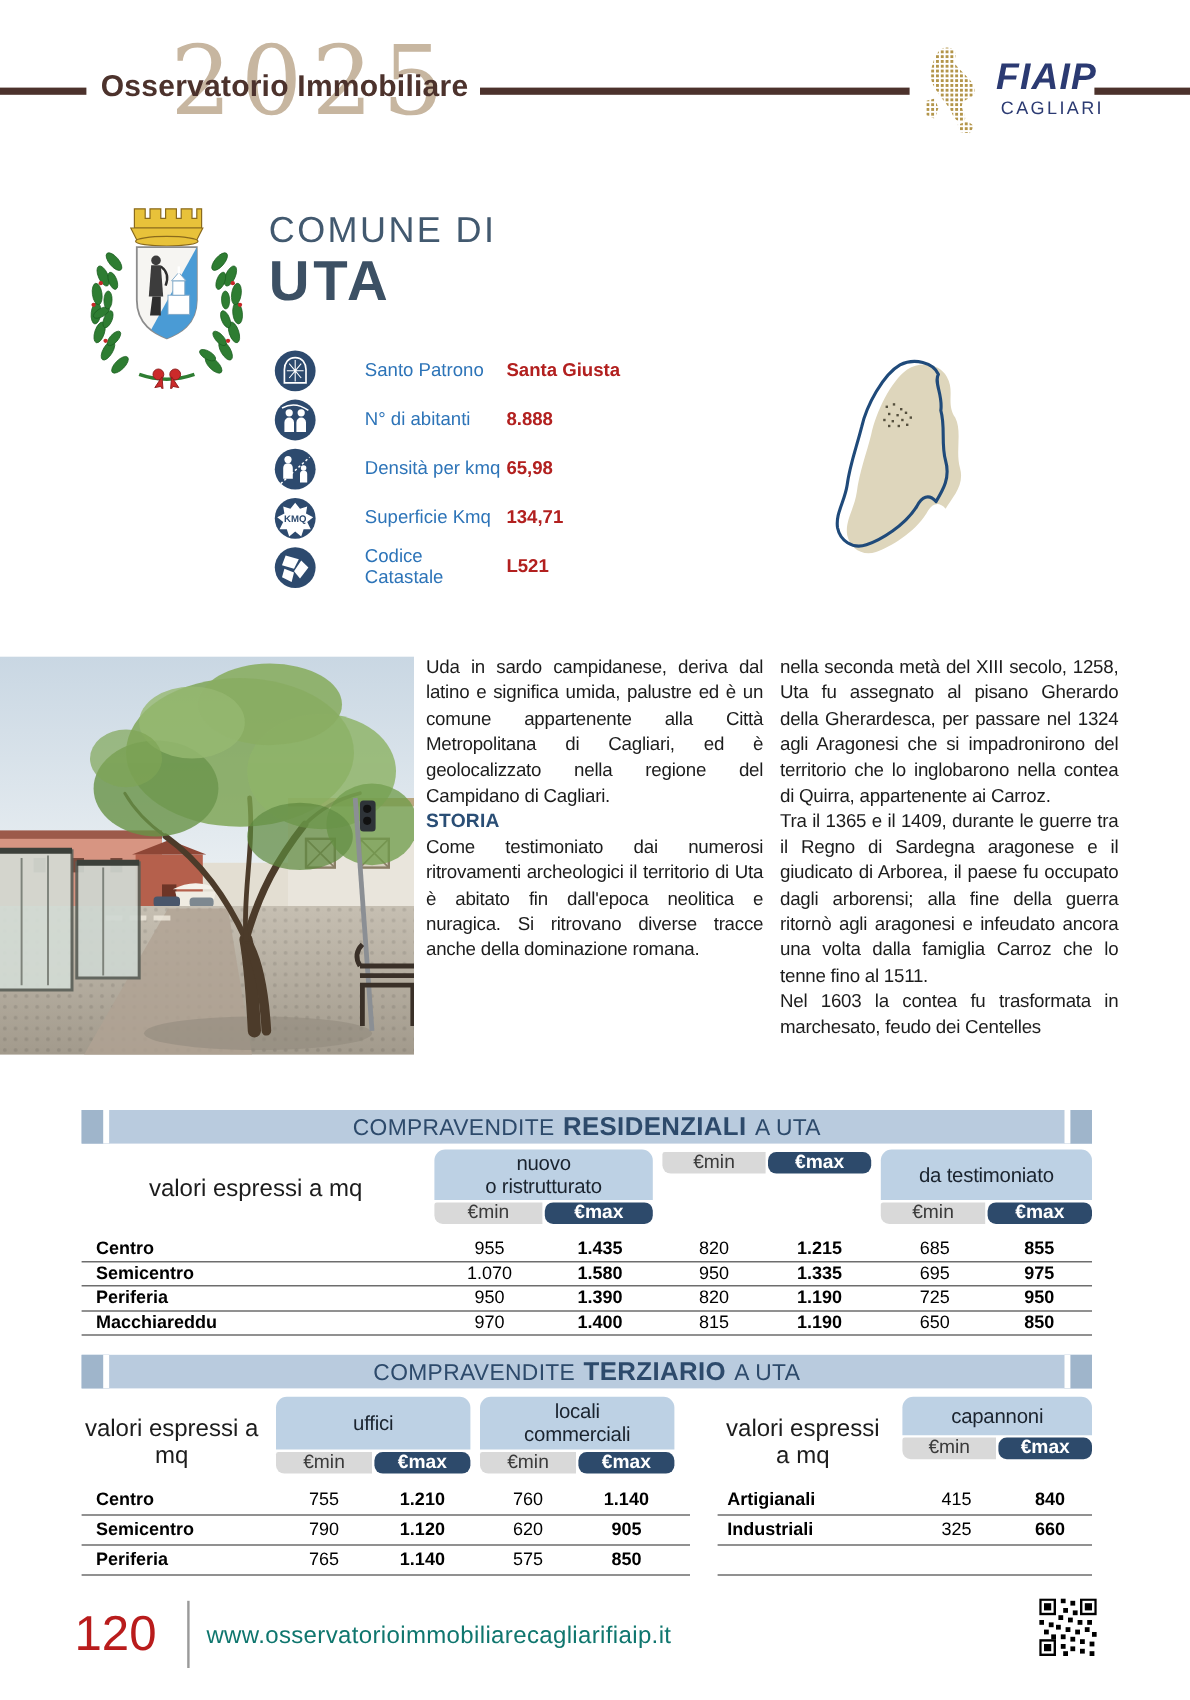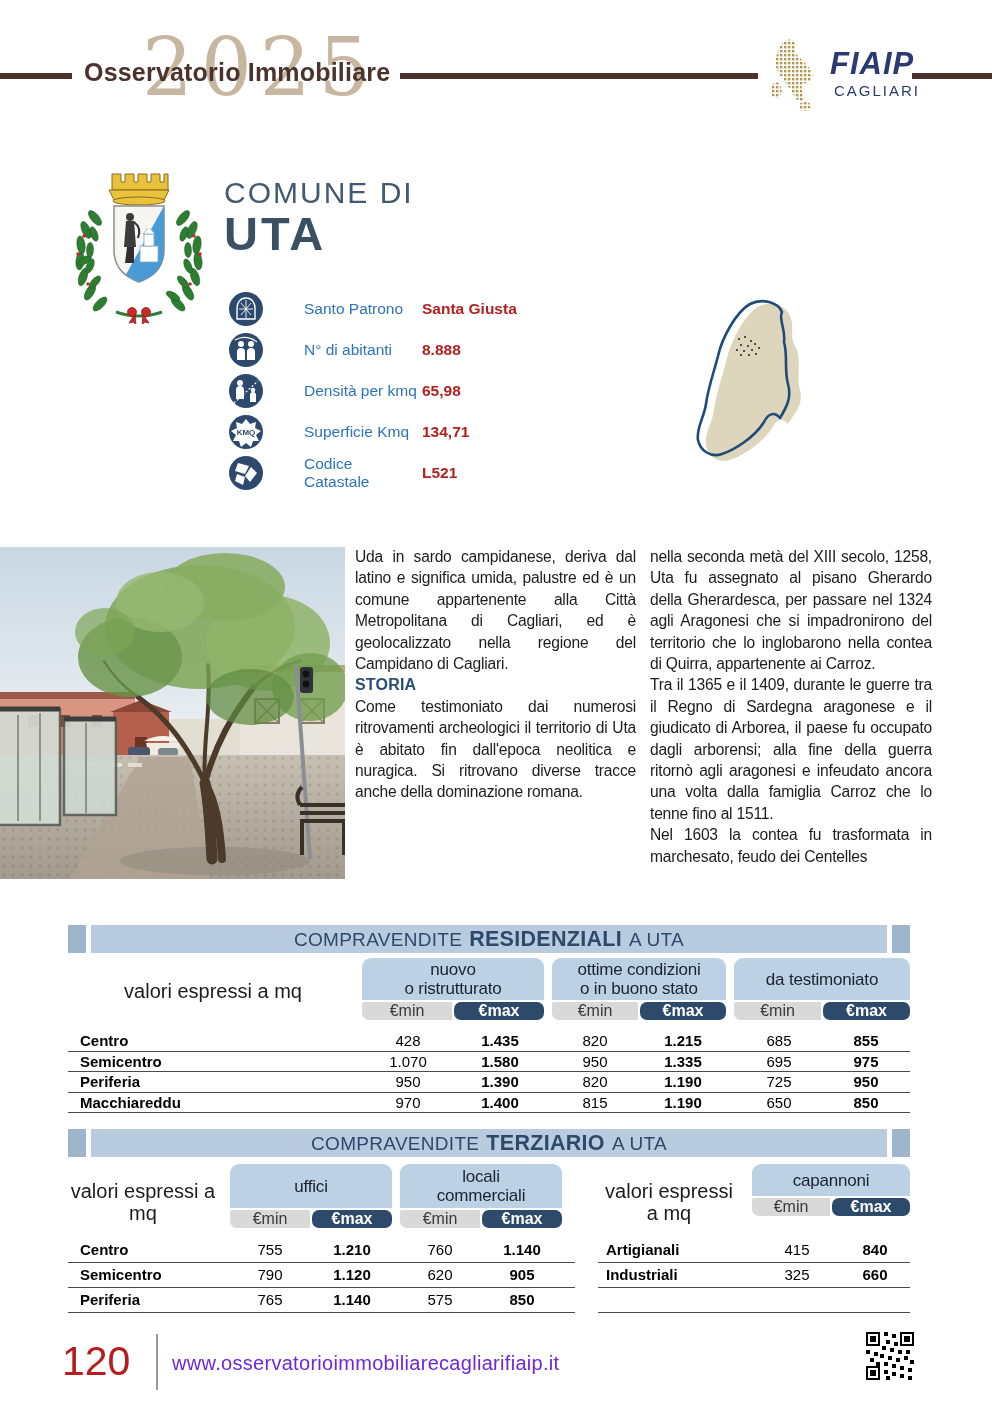--- a/index.html
+++ b/index.html
@@ -67,21 +67,21 @@
   .drow{position:relative;border-bottom:1.5px solid #4a4a4a;}
   .drow .zone{position:absolute;left:12px;font-weight:bold;font-size:15px;}
   .drow .v{position:absolute;width:90px;text-align:center;font-size:15px;}
   .drow .vmax{font-weight:bold;}
   .res .drow{height:19.6px;line-height:19.6px;}
   .ter .drow{height:24px;line-height:24px;}
 
   
   .page-num{position:absolute;left:62px;top:1338px;font-size:41px;font-weight:400;color:#b91c1c;}
   .foot-sep{position:absolute;left:156px;top:1334px;width:2px;height:56px;background:#9a9a9a;}
-  .foot-url{position:absolute;left:172px;top:1352px;font-size:20px;color:#6d28d9;letter-spacing:.3px;}
+  .foot-url{position:absolute;left:172px;top:1352px;font-size:20px;color:#0f766e;letter-spacing:.3px;}
   .qr{position:absolute;left:866px;top:1332px;}
 </style>
 </head>
 <body>
 
 <div class="page">
 
   <div class="hline hl1"></div>
   <div class="hline hl2"></div>
   <div class="hline hl3"></div>
@@ -354,39 +354,37 @@
 
   <div class="grp" style="left:362px;top:958px;width:182px">
     <div class="grp-head" style="height:42px">nuovo
 o ristrutturato</div>
     <div class="grp-sub">
       <div class="cell-min">€min</div>
       <div class="cell-max">€max</div>
     </div>
   </div>
   <div class="grp" style="left:552px;top:958px;width:174px">
-    <div class="grp-head" style="height:42px">ottime condizioni
-o in buono stato</div>
     <div class="grp-sub">
       <div class="cell-min">€min</div>
       <div class="cell-max">€max</div>
     </div>
   </div>
   <div class="grp" style="left:734px;top:958px;width:176px">
     <div class="grp-head" style="height:42px">da testimoniato</div>
     <div class="grp-sub">
       <div class="cell-min">€min</div>
       <div class="cell-max">€max</div>
     </div>
   </div>
 
   <div class="rowset res" style="left:68px;top:1031px;width:842px">
     <div class="drow">
       <span class="zone">Centro</span>
-      <span class="v" style="left:295px">428</span>
+      <span class="v" style="left:295px">955</span>
       <span class="v vmax" style="left:387px">1.435</span>
       <span class="v" style="left:482px">820</span>
       <span class="v vmax" style="left:570px">1.215</span>
       <span class="v" style="left:666px">685</span>
       <span class="v vmax" style="left:753px">855</span>
     </div>
     <div class="drow">
       <span class="zone">Semicentro</span>
       <span class="v" style="left:295px">1.070</span>
       <span class="v vmax" style="left:387px">1.580</span>

